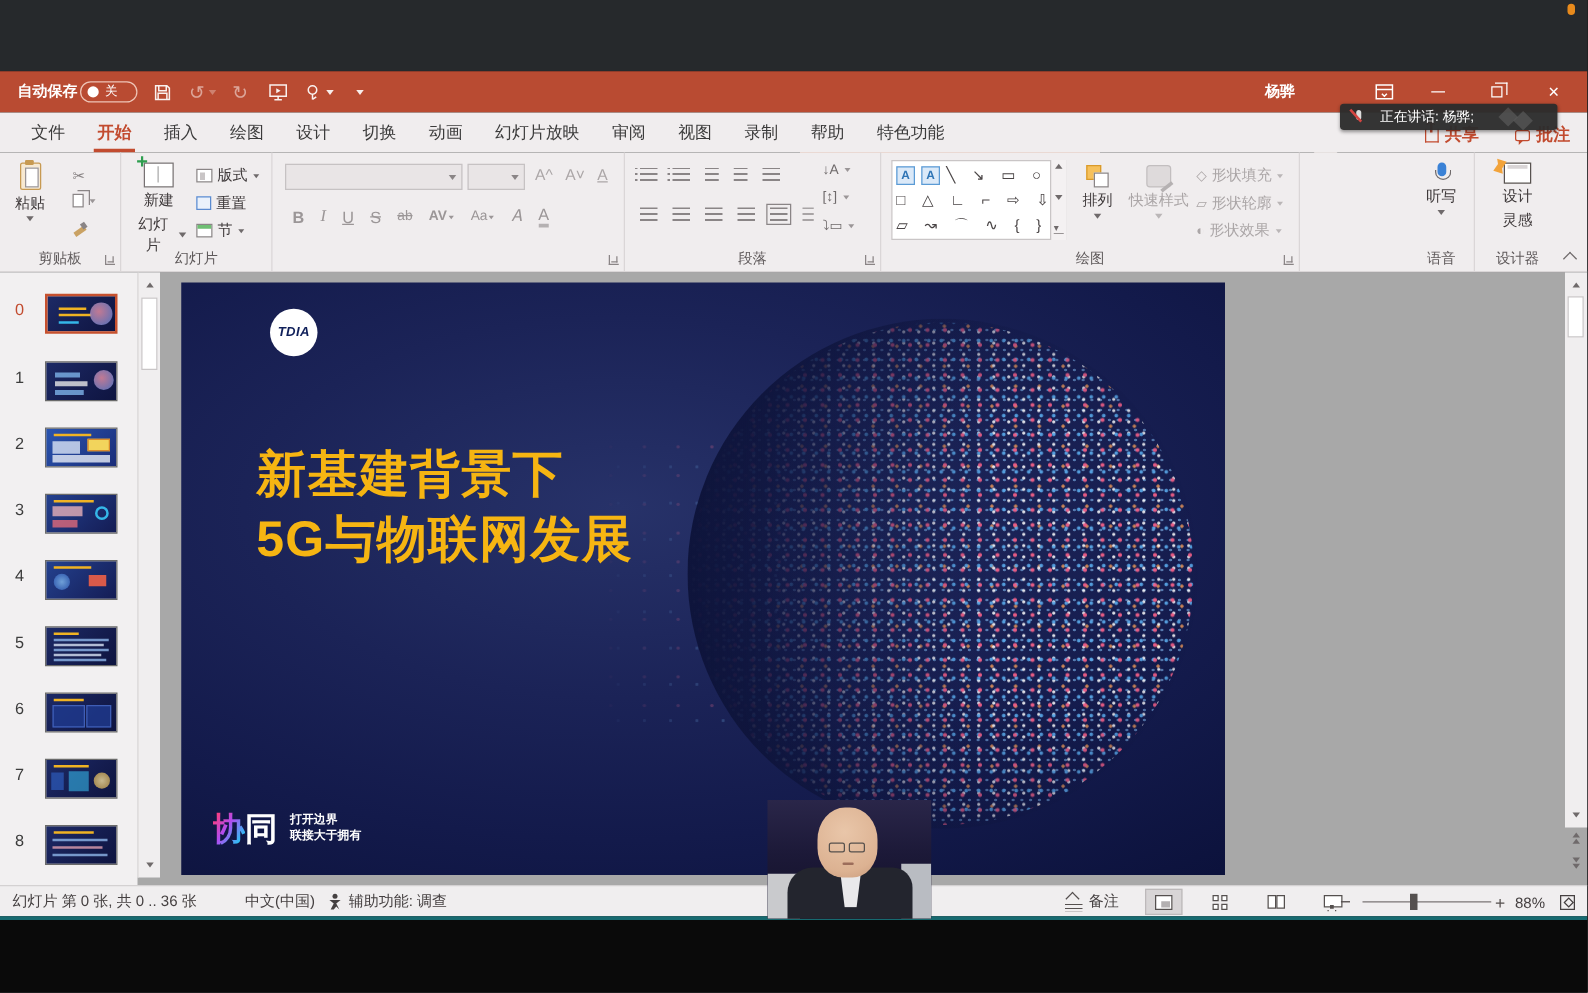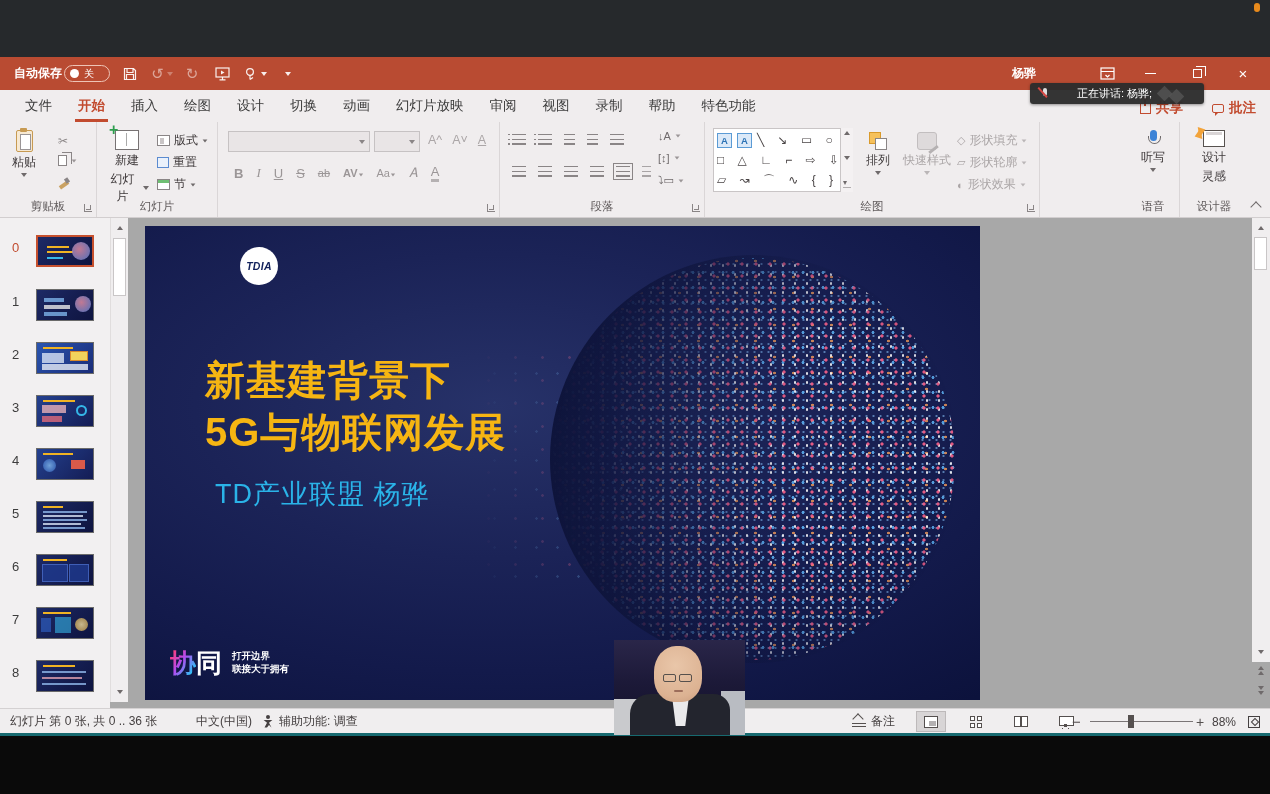--- a/index.html
+++ b/index.html
@@ -139,21 +139,21 @@
   .thumb .tring{position:absolute;border-radius:50%;border:2px solid #35b6e8;}
   #panel-scroll{position:absolute;left:110px;top:0;width:18px;height:484px;background:#f0eeef;border-left:1px solid #e0dddd;}
   .scroll-arrow{position:absolute;left:1px;width:15px;height:15px;display:flex;align-items:center;justify-content:center;background:#f0eeef;}
   .scroll-thumb{position:absolute;left:2px;width:13px;background:#fff;border:1px solid #c9c6c7;}
   #slide-vscroll{position:absolute;left:1252px;top:0;width:18px;height:444px;background:#f0eeef;}
   .dblchev{position:absolute;left:1255px;width:12px;height:12px;display:flex;flex-direction:column;align-items:center;gap:1px;}
 
   
   #slide{position:absolute;left:145px;top:8px;width:835px;height:474px;overflow:hidden;
     background:radial-gradient(ellipse 90% 80% at 42% 38%,#273269 0%,#1b2357 40%,#131a4b 70%,#0c123c 100%);}
-  #tdia-logo{position:absolute;left:95px;top:21px;width:38px;height:38px;border-radius:50%;background:#fff;
+  #tdia-logo{position:absolute;left:71px;top:21px;width:38px;height:38px;border-radius:50%;background:#fff;
     display:flex;align-items:center;justify-content:center;flex-direction:column;gap:48px;}
   #tdia-logo .stripes{width:24px;height:5px;background:repeating-linear-gradient(180deg,#10205a 0 1px,transparent 1px 2.4px);}
   #tdia-text{font-size:10.5px;font-weight:700;font-style:italic;color:#10205a;letter-spacing:.3px;line-height:1;}
   #slide-title{position:absolute;left:60px;top:128px;color:#f6b512;font-size:40px;font-weight:700;line-height:1.3;letter-spacing:1px;}
   #slide-subtitle{position:absolute;left:70px;top:250px;color:#2ab3e8;font-size:27px;letter-spacing:1px;}
   #sphere{position:absolute;left:408px;top:32px;width:402px;height:402px;border-radius:50%;
     background-image:
       radial-gradient(circle,rgba(240,95,135,.95) 1.3px,transparent 1.9px),
       radial-gradient(circle,rgba(90,170,235,.9) 1.2px,transparent 1.8px),
       radial-gradient(circle,rgba(255,255,255,.85) 1px,transparent 1.5px),
@@ -220,22 +220,22 @@
   #webcam .desk-r{position:absolute;right:0;bottom:0;width:24px;height:44px;background:#b9bcc2;}
   #webcam .body{position:absolute;left:16px;top:54px;width:100px;height:44px;background:#23252e;border-radius:20px 16px 0 0;}
   #webcam .shirt{position:absolute;left:58px;top:56px;width:17px;height:30px;background:#e9e9eb;clip-path:polygon(0 0,100% 0,78% 100%,22% 100%);}
   #webcam .head{position:absolute;left:40px;top:6px;width:48px;height:56px;border-radius:46% 46% 42% 42%;
     background:radial-gradient(circle at 45% 35%,#e9c6a9 0%,#dcb292 70%,#c89a7c 100%);}
   #webcam .glasses{position:absolute;left:49px;top:34px;width:32px;height:8px;display:flex;gap:3px;}
   #webcam .glasses span{width:13px;height:8px;border:1.2px solid #56504c;border-radius:2px;}
   #webcam .mouth{position:absolute;left:60px;top:50px;width:9px;height:2px;background:#9c6d5a;border-radius:1px;}
 
   
-  #speaktip{left:1030px;top:83px;width:174px;height:21px;background:rgba(44,44,44,.96);border-radius:3px;z-index:100;
-    display:flex;align-items:center;gap:27px;padding:0 10px;color:#fff;font-size:11px;box-shadow:0 1px 3px rgba(0,0,0,.4);}
+  #speaktip{left:1072px;top:83px;width:174px;height:21px;background:rgba(44,44,44,.96);border-radius:3px;z-index:100;
+    display:flex;align-items:center;gap:12px;padding:0 10px;color:#fff;font-size:11px;box-shadow:0 1px 3px rgba(0,0,0,.4);}
   .mutemic{width:10px;height:14px;position:relative;}
   .mutemic::before{content:'';position:absolute;left:3px;top:1px;width:4px;height:8px;border-radius:2px;background:#ddd;}
   .mutemic::after{content:'';position:absolute;left:-1px;top:0;width:13px;height:1.6px;background:#d64541;transform:rotate(48deg);transform-origin:left top;}
   .diamond{position:absolute;width:11px;height:11px;background:rgba(130,130,130,.35);transform:rotate(45deg);}
 </style>
 </head>
 <body>
 
 <div id="screen">
 
@@ -595,21 +595,20 @@
         <span class="stripes"></span>
         <span id="tdia-text">TDIA</span>
         <span class="stripes"></span>
       </div>
       <div id="sphere-scatter"></div>
       <div id="sphere"></div>
       <div id="slide-title">
         <div>新基建背景下</div>
         <div>5G与物联网发展</div>
       </div>
-      <div id="slide-subtitle">TD产业联盟 杨骅</div>
       <div id="slide-footer">
         <div id="brand-mark">
           <span id="brand-char1">协</span><span id="brand-char2">同</span>
         </div>
         <div id="tagline">
           <span>打开边界</span>
           <span>联接大于拥有</span>
         </div>
       </div>
     </div>

